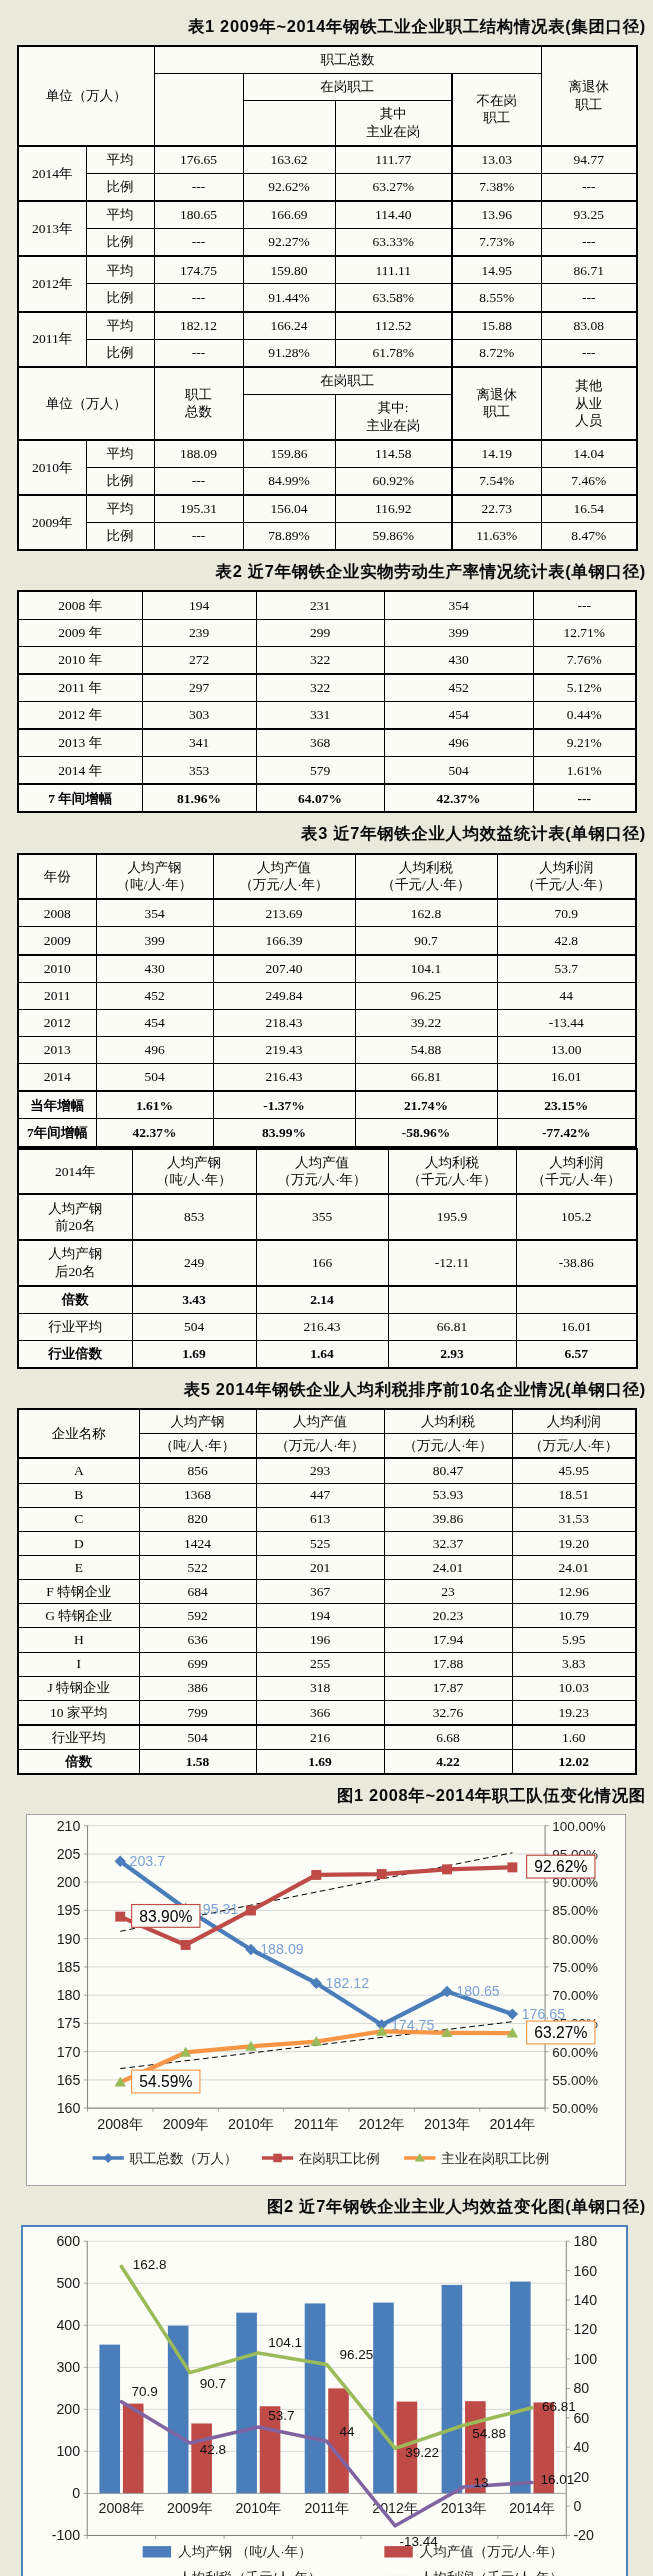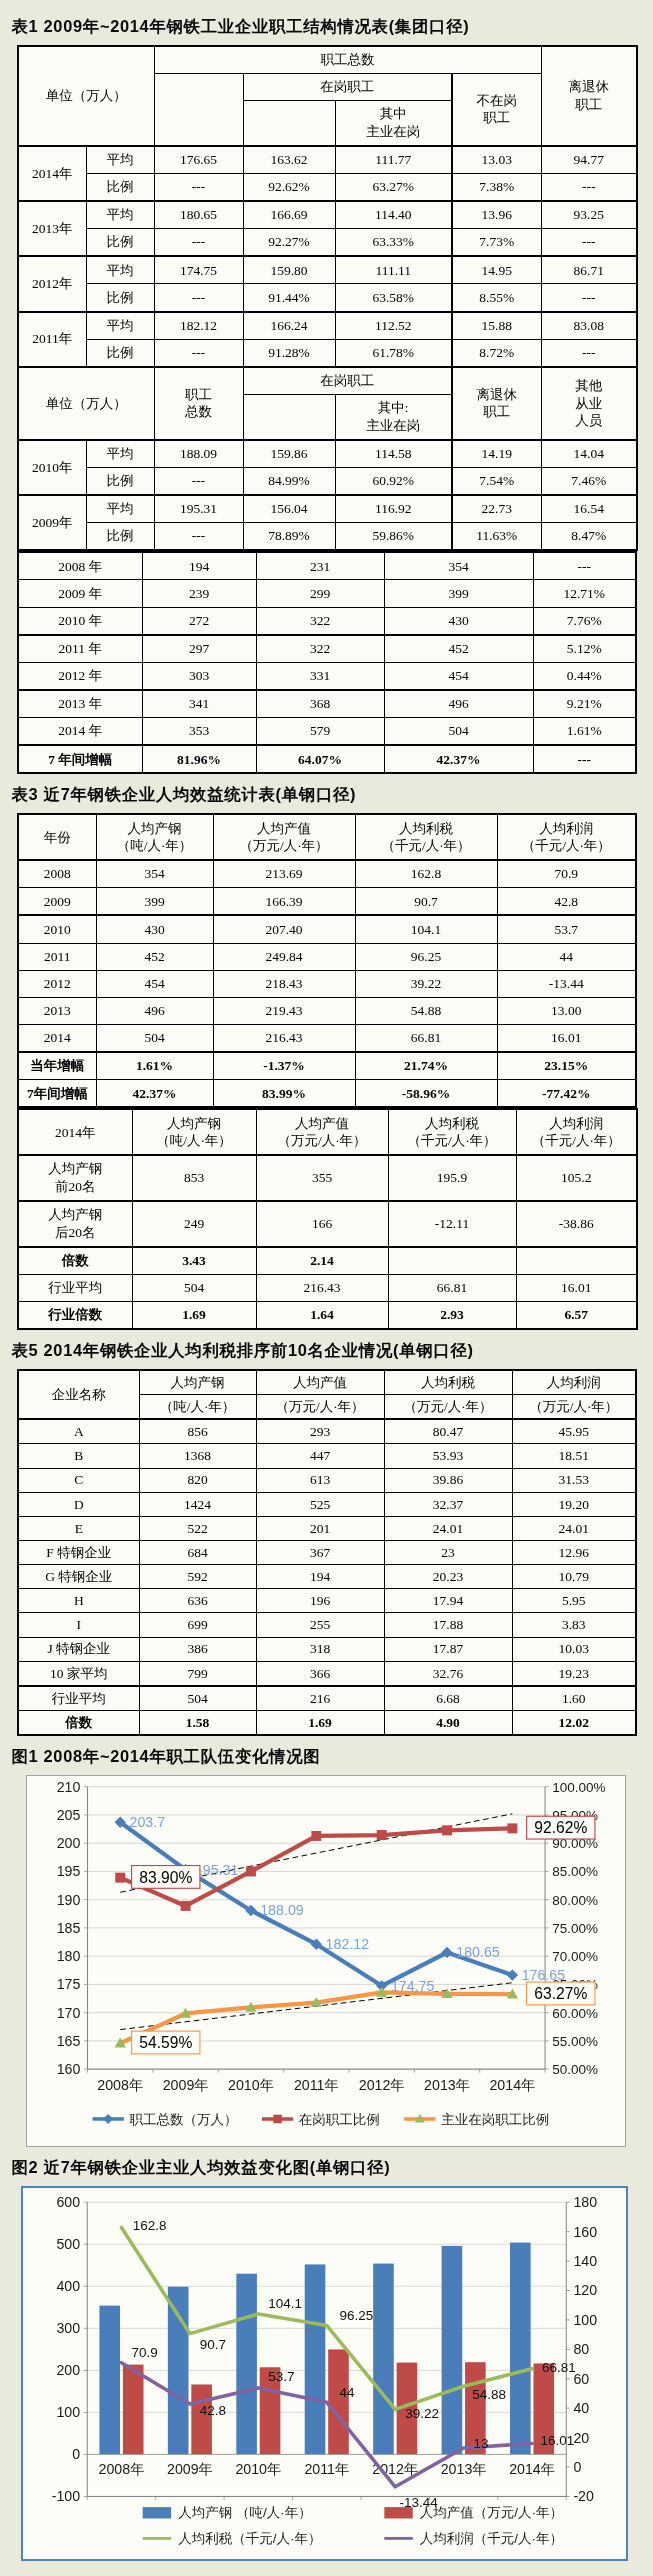--- a/index.html
+++ b/index.html
@@ -7,20 +7,21 @@
     width:653px;
     background:#e9e9dc;
     font-family:"Liberation Sans","DejaVu Sans",sans-serif;
     color:#000;
   }
   .page{width:653px;padding:5.7px 0 10px 0;}
   h2.tbl-title{
     font-size:16.4px;font-weight:bold;color:#0a0a0a;
     margin:10px 7.1px 7.1px 11.4px;letter-spacing:0.7px;
     font-family:"Liberation Sans","DejaVu Sans",sans-serif;
+    text-align:right;
   }
   table.dtbl{
     border-collapse:collapse;
     margin-left:17px;
     background:#fcfcf6;
     table-layout:fixed;
     font-family:"Liberation Serif","DejaVu Serif",serif;
   }
   table.dtbl{border:2.1px solid #000;}
   table.dtbl td{
@@ -188,20 +189,21 @@
           <td>比例</td>
           <td>---</td>
           <td>78.89%</td>
           <td>59.86%</td>
           <td class="tl">11.63%</td>
           <td>8.47%</td>
         </tr>
       </tbody>
     </table>
 
+  <h2 class="tbl-title">表2 近7年钢铁企业实物劳动生产率情况统计表(单钢口径)</h2>
   <table class="dtbl t2">
       <colgroup>
         <col style="width: 124px;">
         <col style="width: 114px;">
         <col style="width: 128px;">
         <col style="width: 149px;">
         <col style="width: 103px;">
       </colgroup>
       <tbody>
         <tr class="grp">
@@ -514,21 +516,21 @@
           <td>行业平均</td>
           <td>504</td>
           <td>216</td>
           <td>6.68</td>
           <td>1.60</td>
         </tr>
         <tr class="b">
           <td>倍数</td>
           <td>1.58</td>
           <td>1.69</td>
-          <td>4.90</td>
+          <td>4.22</td>
           <td>12.02</td>
         </tr>
       </tbody>
     </table>
 
   <h2 class="tbl-title">图1 2008年~2014年职工队伍变化情况图</h2>
   <div class="figbox fig1">
     <svg id="fig1" width="595" height="370" viewBox="0 0 836 520">
         <rect x="0" y="0" width="836" height="520" fill="#fdfdf8"></rect>
         <g>

